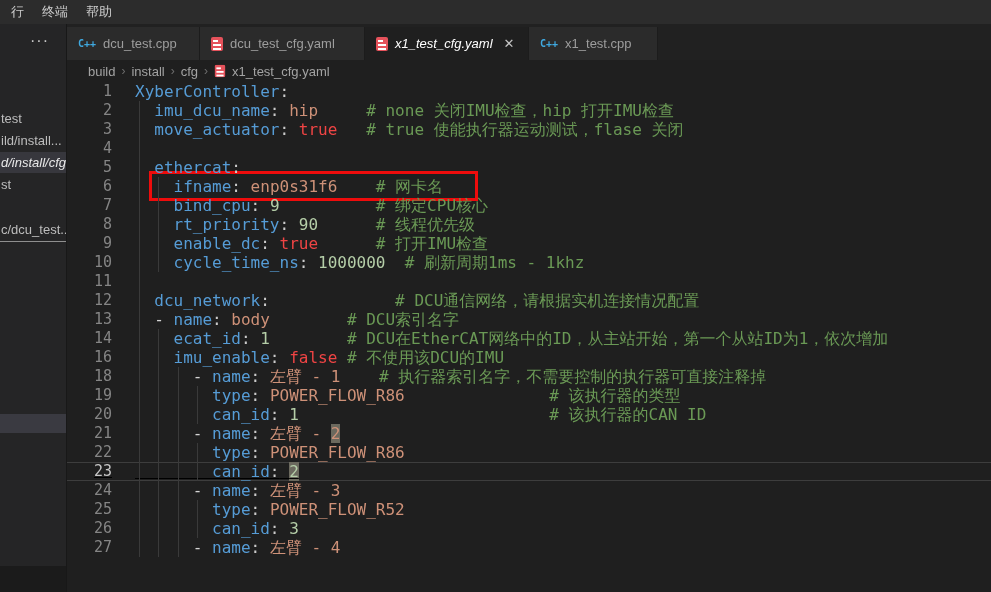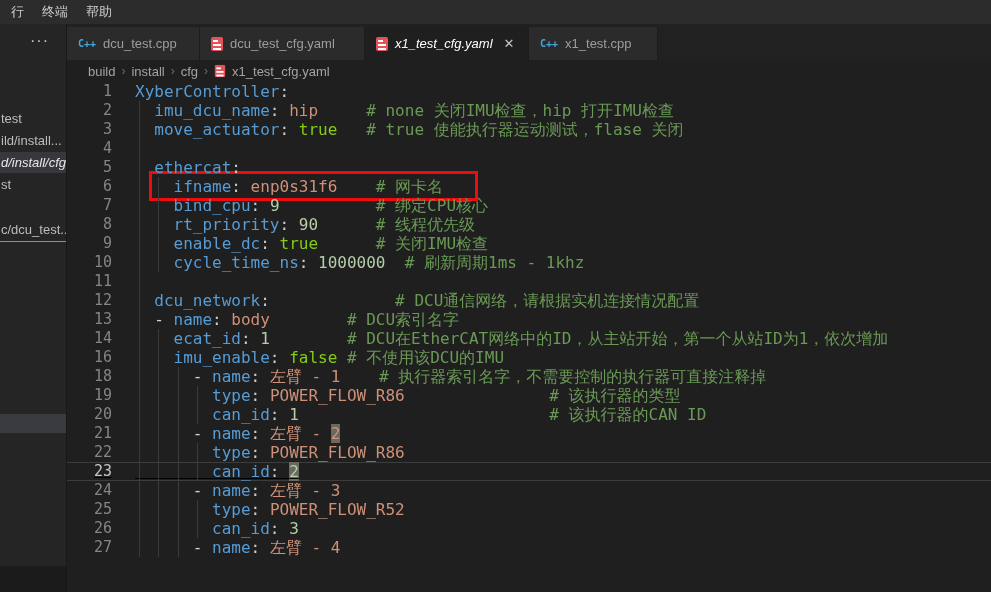--- a/index.html
+++ b/index.html
@@ -76,21 +76,21 @@
   .row { display:flex; height:19px; white-space:pre; }
   .row.cur { box-shadow: inset 0 1px 0 #3d3d3d, inset 0 -1px 0 #3d3d3d; text-decoration: underline; }
   .gutter {
     flex:0 0 68px; text-align:right; padding-right:23px;
     color:#858585; font-size:15px;
   }
   .row.cur .gutter { color:#c6c6c6; }
   .ct { position:relative; flex:1; white-space:pre; color:#d4d4d4; }
   .ct i.g { position:absolute; top:0; bottom:0; border-left:1px solid #3a3a3a; }
   .tk-k { color:#569cd6; }
-  .tk-b { color:#84cc16; }
+  .tk-b { color:#ef4444; }
   .tk-p { color:#cccccc; }
   .tk-s { color:#ce9178; }
   .tk-n { color:#b5cea8; }
   .tk-c { color:#6a9955; }
   .tk-d { color:#d4d4d4; }
   .tk-t { color:#d4d4d4; }
   .tk-sh { color:#ce9178; background:#6b695e; }
   .tk-nh { color:#b5cea8; background:#6b695e; }
   .red-box {
     position:absolute; left:82px; top:89px; width:329px; height:30px;
@@ -152,21 +152,21 @@
       <div class="code" id="code">
         <div class="red-box"></div>
       <div class="row"><span class="gutter">1</span><span class="ct"><span class="tk-k">XyberController</span><span class="tk-p">:</span></span></div>
           <div class="row"><span class="gutter">2</span><span class="ct"><i class="g" style="left: calc(0ch + 4px);"></i><span class="tk-t">  </span><span class="tk-k">imu_dcu_name</span><span class="tk-p">:</span><span class="tk-t"> </span><span class="tk-s">hip</span><span class="tk-t">     </span><span class="tk-c"># none 关闭IMU检查，hip 打开IMU检查</span></span></div>
           <div class="row"><span class="gutter">3</span><span class="ct"><i class="g" style="left: calc(0ch + 4px);"></i><span class="tk-t">  </span><span class="tk-k">move_actuator</span><span class="tk-p">:</span><span class="tk-t"> </span><span class="tk-b">true</span><span class="tk-t">   </span><span class="tk-c"># true 使能执行器运动测试，flase 关闭</span></span></div>
           <div class="row"><span class="gutter">4</span><span class="ct"><i class="g" style="left: calc(0ch + 4px);"></i></span></div>
           <div class="row"><span class="gutter">5</span><span class="ct"><i class="g" style="left: calc(0ch + 4px);"></i><span class="tk-t">  </span><span class="tk-k">ethercat</span><span class="tk-p">:</span></span></div>
           <div class="row"><span class="gutter">6</span><span class="ct"><i class="g" style="left: calc(0ch + 4px);"></i><i class="g" style="left: calc(2ch + 4px);"></i><span class="tk-t">    </span><span class="tk-k">ifname</span><span class="tk-p">:</span><span class="tk-t"> </span><span class="tk-s">enp0s31f6</span><span class="tk-t">    </span><span class="tk-c"># 网卡名</span></span></div>
           <div class="row"><span class="gutter">7</span><span class="ct"><i class="g" style="left: calc(0ch + 4px);"></i><i class="g" style="left: calc(2ch + 4px);"></i><span class="tk-t">    </span><span class="tk-k">bind_cpu</span><span class="tk-p">:</span><span class="tk-t"> </span><span class="tk-n">9</span><span class="tk-t">          </span><span class="tk-c"># 绑定CPU核心</span></span></div>
           <div class="row"><span class="gutter">8</span><span class="ct"><i class="g" style="left: calc(0ch + 4px);"></i><i class="g" style="left: calc(2ch + 4px);"></i><span class="tk-t">    </span><span class="tk-k">rt_priority</span><span class="tk-p">:</span><span class="tk-t"> </span><span class="tk-n">90</span><span class="tk-t">      </span><span class="tk-c"># 线程优先级</span></span></div>
-          <div class="row"><span class="gutter">9</span><span class="ct"><i class="g" style="left: calc(0ch + 4px);"></i><i class="g" style="left: calc(2ch + 4px);"></i><span class="tk-t">    </span><span class="tk-k">enable_dc</span><span class="tk-p">:</span><span class="tk-t"> </span><span class="tk-b">true</span><span class="tk-t">      </span><span class="tk-c"># 关闭IMU检查</span></span></div>
+          <div class="row"><span class="gutter">9</span><span class="ct"><i class="g" style="left: calc(0ch + 4px);"></i><i class="g" style="left: calc(2ch + 4px);"></i><span class="tk-t">    </span><span class="tk-k">enable_dc</span><span class="tk-p">:</span><span class="tk-t"> </span><span class="tk-b">true</span><span class="tk-t">      </span><span class="tk-c"># 打开IMU检查</span></span></div>
           <div class="row"><span class="gutter">10</span><span class="ct"><i class="g" style="left: calc(0ch + 4px);"></i><i class="g" style="left: calc(2ch + 4px);"></i><span class="tk-t">    </span><span class="tk-k">cycle_time_ns</span><span class="tk-p">:</span><span class="tk-t"> </span><span class="tk-n">1000000</span><span class="tk-t">  </span><span class="tk-c"># 刷新周期1ms - 1khz</span></span></div>
           <div class="row"><span class="gutter">11</span><span class="ct"><i class="g" style="left: calc(0ch + 4px);"></i></span></div>
           <div class="row"><span class="gutter">12</span><span class="ct"><i class="g" style="left: calc(0ch + 4px);"></i><span class="tk-t">  </span><span class="tk-k">dcu_network</span><span class="tk-p">:</span><span class="tk-t">             </span><span class="tk-c"># DCU通信网络，请根据实机连接情况配置</span></span></div>
           <div class="row"><span class="gutter">13</span><span class="ct"><i class="g" style="left: calc(0ch + 4px);"></i><span class="tk-t">  </span><span class="tk-d">- </span><span class="tk-k">name</span><span class="tk-p">:</span><span class="tk-t"> </span><span class="tk-s">body</span><span class="tk-t">        </span><span class="tk-c"># DCU索引名字</span></span></div>
           <div class="row"><span class="gutter">14</span><span class="ct"><i class="g" style="left: calc(0ch + 4px);"></i><i class="g" style="left: calc(2ch + 4px);"></i><span class="tk-t">    </span><span class="tk-k">ecat_id</span><span class="tk-p">:</span><span class="tk-t"> </span><span class="tk-n">1</span><span class="tk-t">        </span><span class="tk-c"># DCU在EtherCAT网络中的ID，从主站开始，第一个从站ID为1，依次增加</span></span></div>
           <div class="row"><span class="gutter">16</span><span class="ct"><i class="g" style="left: calc(0ch + 4px);"></i><i class="g" style="left: calc(2ch + 4px);"></i><span class="tk-t">    </span><span class="tk-k">imu_enable</span><span class="tk-p">:</span><span class="tk-t"> </span><span class="tk-b">false</span><span class="tk-t"> </span><span class="tk-c"># 不使用该DCU的IMU</span></span></div>
           <div class="row"><span class="gutter">18</span><span class="ct"><i class="g" style="left: calc(0ch + 4px);"></i><i class="g" style="left: calc(2ch + 4px);"></i><i class="g" style="left: calc(4ch + 4px);"></i><span class="tk-t">      </span><span class="tk-d">- </span><span class="tk-k">name</span><span class="tk-p">:</span><span class="tk-t"> </span><span class="tk-s">左臂 - 1</span><span class="tk-t">    </span><span class="tk-c"># 执行器索引名字，不需要控制的执行器可直接注释掉</span></span></div>
           <div class="row"><span class="gutter">19</span><span class="ct"><i class="g" style="left: calc(0ch + 4px);"></i><i class="g" style="left: calc(2ch + 4px);"></i><i class="g" style="left: calc(4ch + 4px);"></i><i class="g" style="left: calc(6ch + 4px);"></i><span class="tk-t">        </span><span class="tk-k">type</span><span class="tk-p">:</span><span class="tk-t"> </span><span class="tk-s">POWER_FLOW_R86</span><span class="tk-t">               </span><span class="tk-c"># 该执行器的类型</span></span></div>
           <div class="row"><span class="gutter">20</span><span class="ct"><i class="g" style="left: calc(0ch + 4px);"></i><i class="g" style="left: calc(2ch + 4px);"></i><i class="g" style="left: calc(4ch + 4px);"></i><i class="g" style="left: calc(6ch + 4px);"></i><span class="tk-t">        </span><span class="tk-k">can_id</span><span class="tk-p">:</span><span class="tk-t"> </span><span class="tk-n">1</span><span class="tk-t">                          </span><span class="tk-c"># 该执行器的CAN ID</span></span></div>
           <div class="row"><span class="gutter">21</span><span class="ct"><i class="g" style="left: calc(0ch + 4px);"></i><i class="g" style="left: calc(2ch + 4px);"></i><i class="g" style="left: calc(4ch + 4px);"></i><span class="tk-t">      </span><span class="tk-d">- </span><span class="tk-k">name</span><span class="tk-p">:</span><span class="tk-t"> </span><span class="tk-s">左臂 - </span><span class="tk-sh">2</span></span></div>

